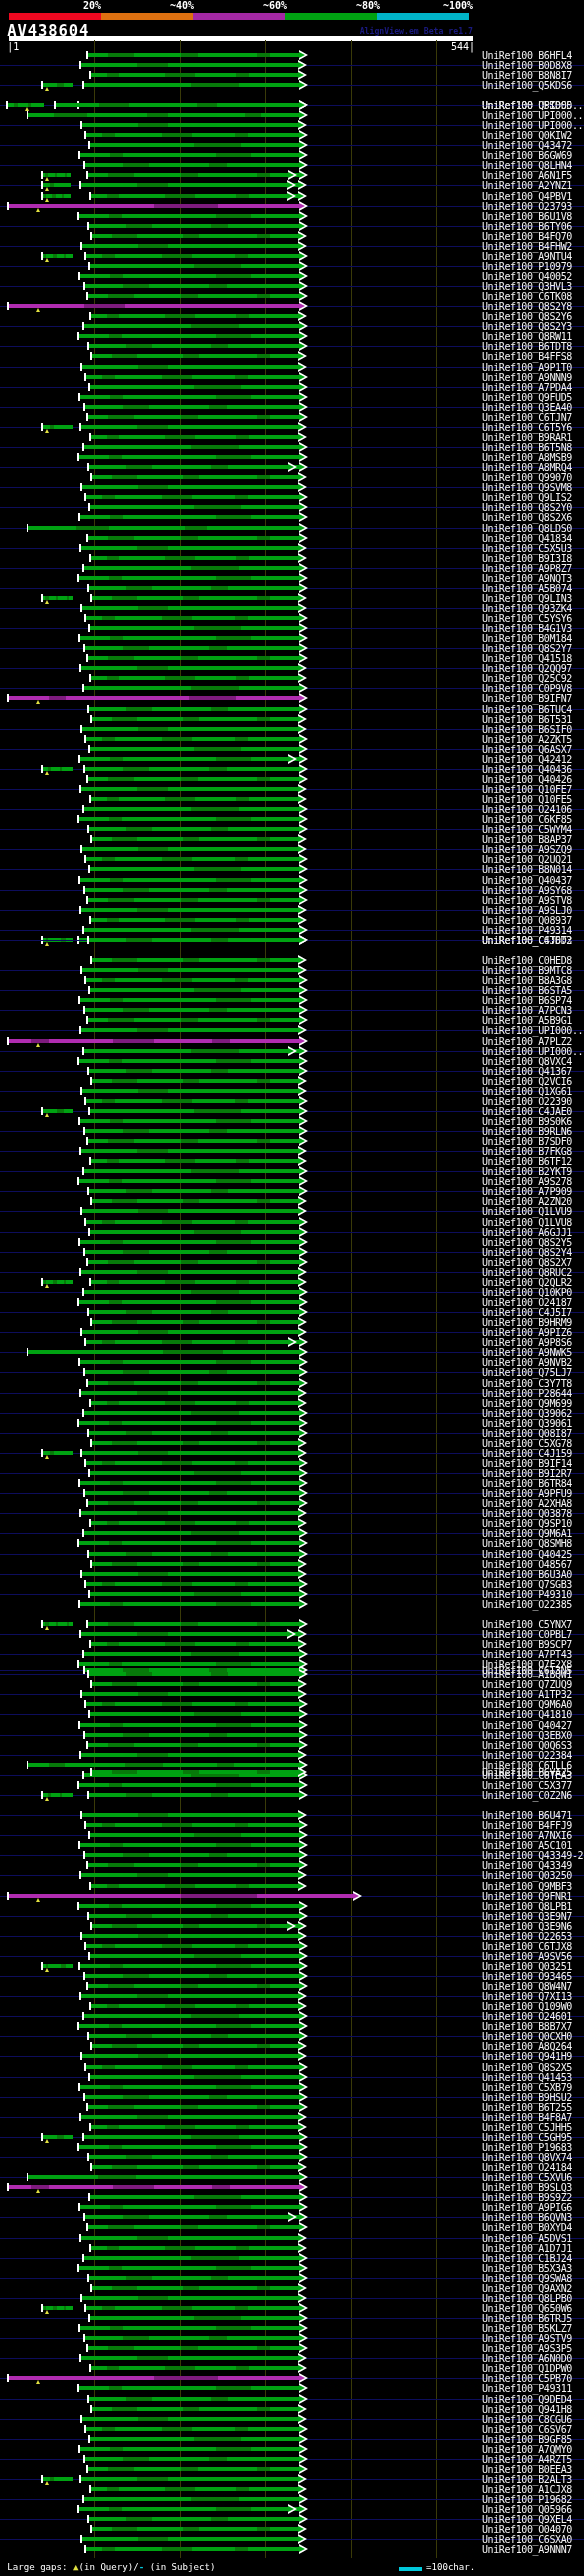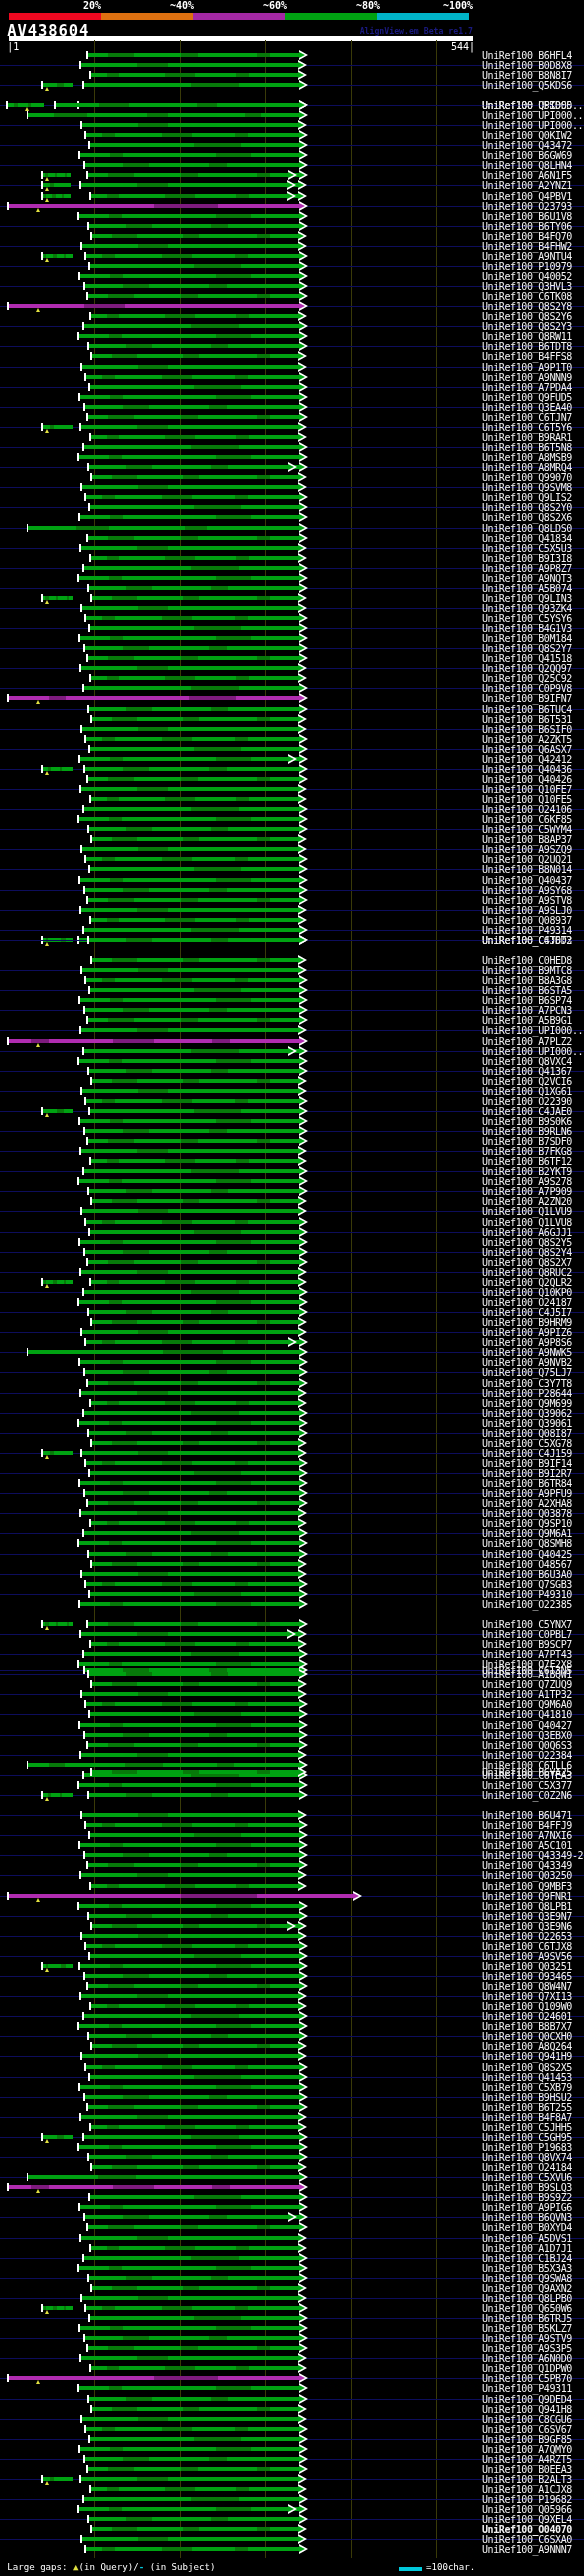--- a/index.html
+++ b/index.html
@@ -2266,21 +2266,21 @@
       </div>
       <div class="row" style="top: 2515px;">
         <div class="rline"></div>
         <div class="bar g v0" style="left: 88px; width: 212px;">
           <div class="cap"></div>
           <div class="arrO"></div>
           <div class="arrI"></div>
         </div>
         <div class="lab">UniRef100_Q9XEL4</div>
       </div>
-      <div class="row" style="top: 2525px; font-weight: bold;">
+      <div class="row" style="top: 2525px;">
         <div class="bar g v1" style="left: 91px; width: 208px;">
           <div class="cap"></div>
           <div class="arrO"></div>
           <div class="arrI"></div>
         </div>
         <div class="lab">UniRef100_O04070</div>
       </div>
       <div class="row" style="top: 2535px;">
         <div class="rline"></div>
         <div class="bar g v2" style="left: 81px; width: 218px;">

